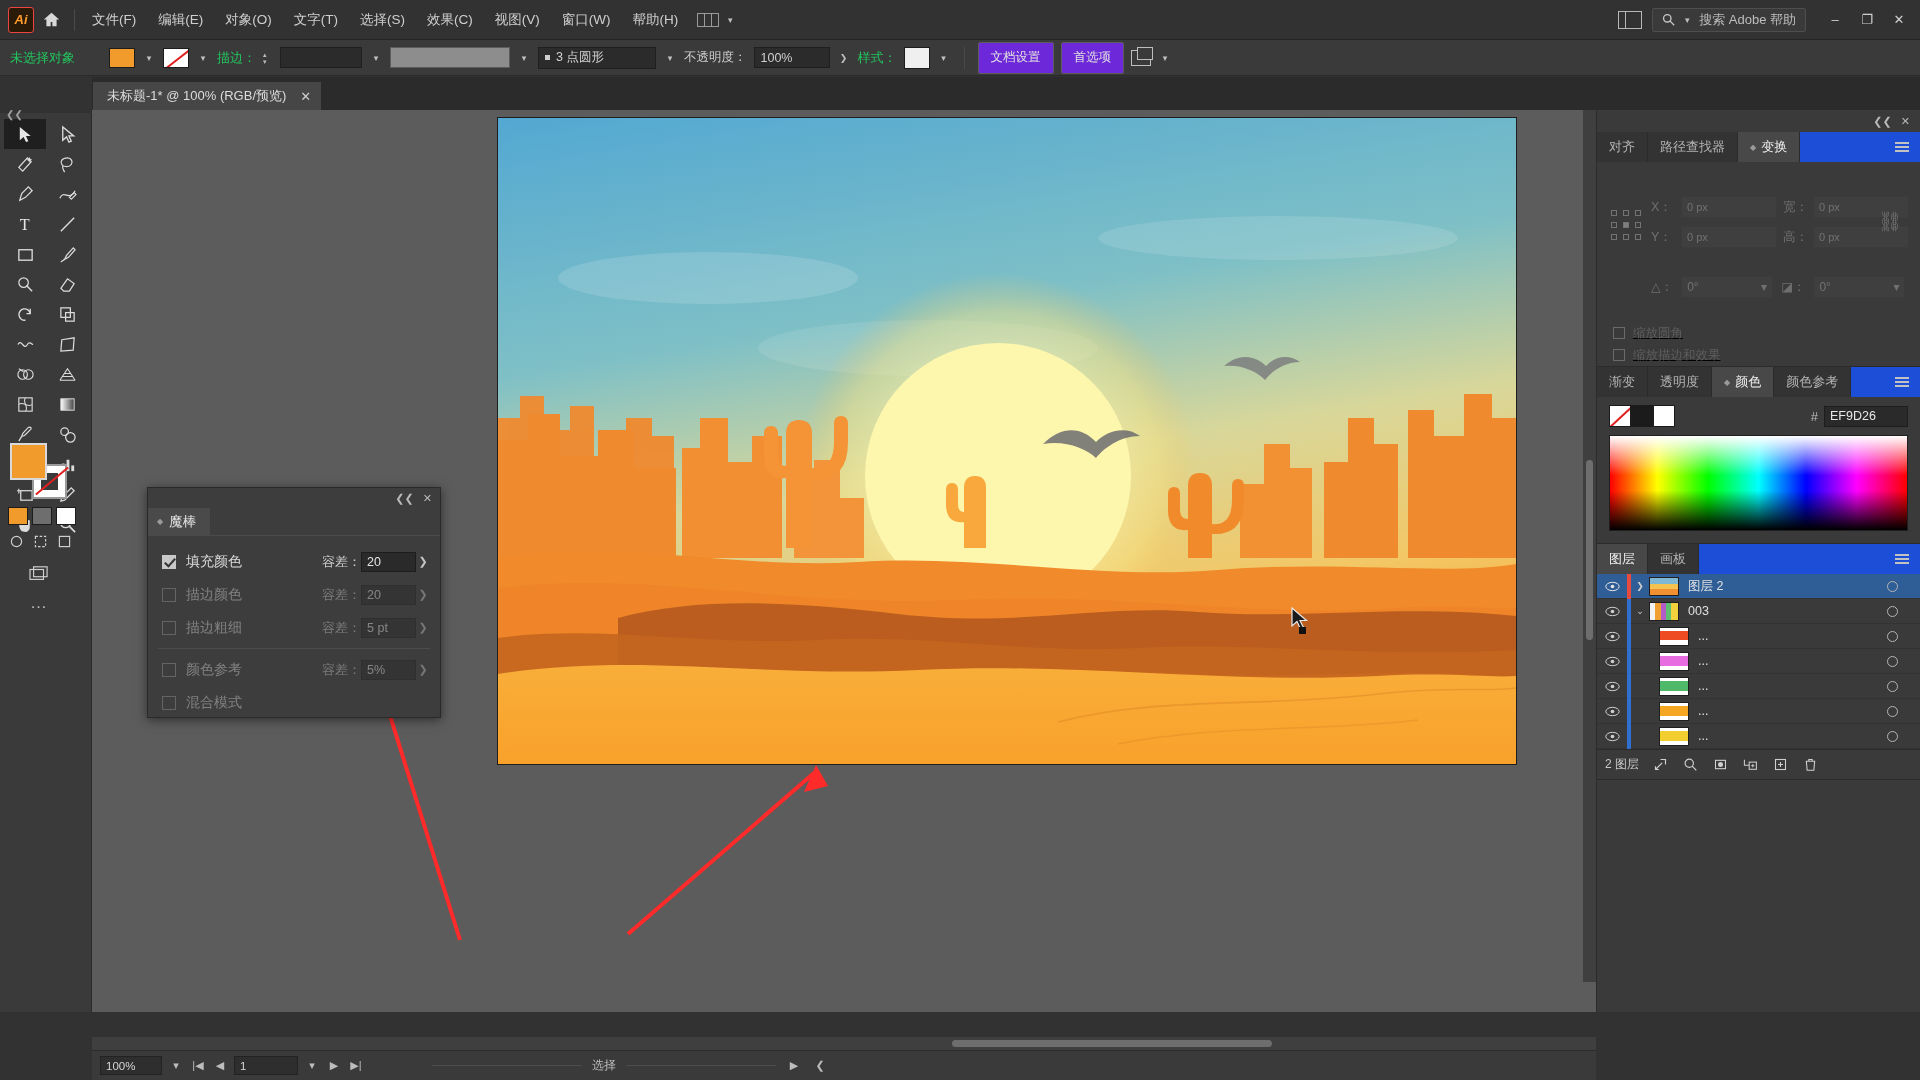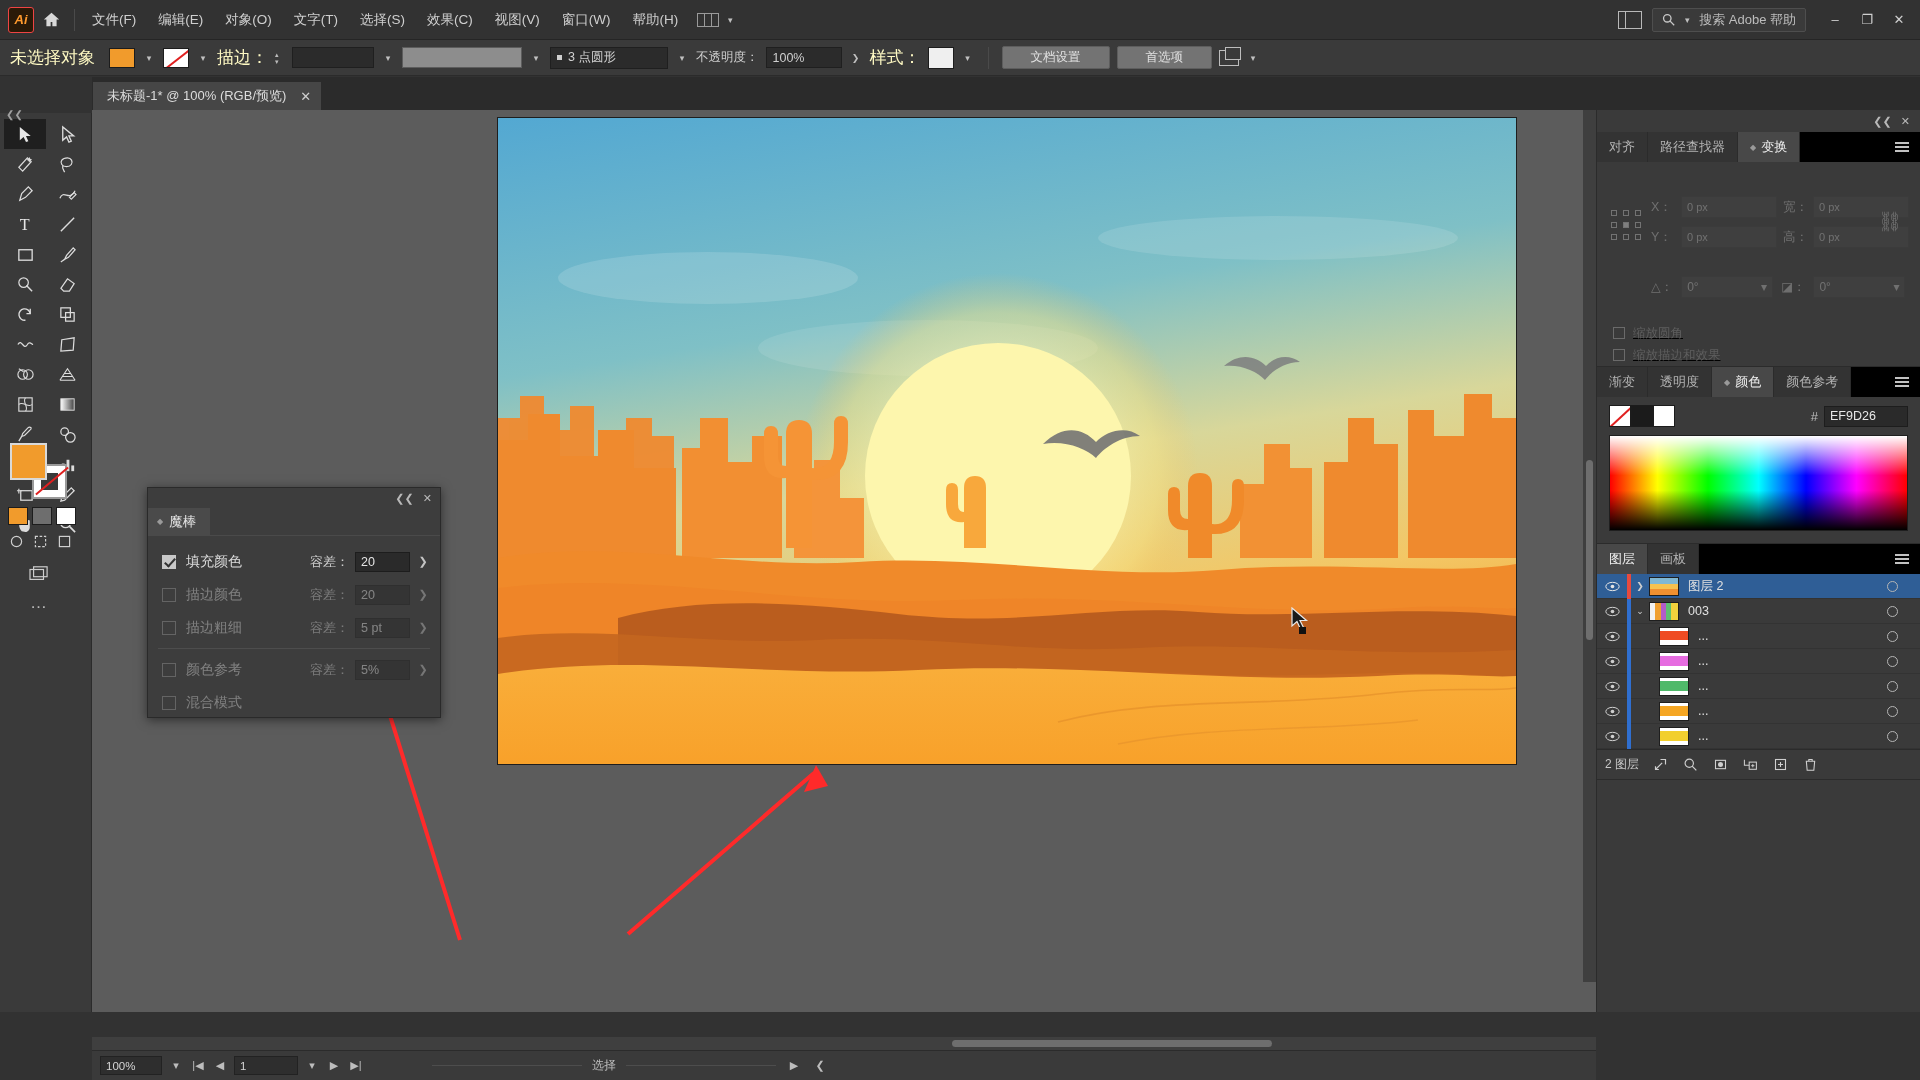--- a/index.html
+++ b/index.html
@@ -44,21 +44,21 @@
   }
   .win-btns { display:flex; align-items:center; gap:2px; margin-left:14px; }
   .win-btn { width:30px; height:30px; display:flex; align-items:center; justify-content:center; color:#d0d0d0; font-size:13px;}
 
   
   #controlbar {
     position:absolute; left:0; top:40px; width:1920px; height:36px;
     background:#3a3a3a; display:flex; align-items:center; gap:7px;
     padding:0 10px; border-bottom:1px solid #2b2b2b;
   }
-  .cb-label { color:#fef9c3; font-size:17px; white-space:nowrap; }
+  .cb-label { color:#22c55e; font-size:13px; white-space:nowrap; }
   .sw-btn {
     width:26px; height:20px; border:1px solid #1c1c1c; background:#f19b2c;
   }
   .sw-none {
     width:26px; height:20px; border:1px solid #1c1c1c; background:#fff;
     position:relative; overflow:hidden;
   }
   .sw-none::after {
     content:''; position:absolute; left:-4px; top:9px; width:36px; height:2px;
     background:#e02020; transform:rotate(-38deg);
@@ -75,21 +75,21 @@
   .cb-field.wide { width:82px; }
   .cb-gray { height:21px; width:120px; background:#8d8d8d; border:1px solid #5c5c5c;}
   .cb-profile {
     height:22px; width:118px; background:#2b2b2b; border:1px solid #1f1f1f;
     display:flex; align-items:center; gap:6px; padding:0 6px; color:#d2d2d2; font-size:12.5px;
   }
   .dot-sq { width:5px; height:5px; background:#cfcfcf; }
   .cb-opacity { color:#cfcfcf; font-size:12.5px; }
   .sw-white { width:26px; height:22px; background:#efefef; border:1px solid #1c1c1c; }
   .cb-button {
-    height:23px; padding:0 28px; background:#737373; border:1px solid #5d5d5d;
+    height:32px; padding:0 12px; background:#6d28d9; border:1px solid #5d5d5d;
     color:#e0e0e0; font-size:12.5px; display:flex; align-items:center; border-radius:2px;
   }
   .arrange-ico { width:20px; height:16px; border:1px solid #bdbdbd; position:relative;}
   .arrange-ico::after{content:'';position:absolute;left:5px;top:-4px;width:14px;height:11px;border:1px solid #bdbdbd;background:#3a3a3a;}
 
   
   #tabbar {
     position:absolute; left:92px; top:77px; width:1828px; height:33px;
     background:#2b2b2b; display:flex; align-items:flex-end;
   }
@@ -160,38 +160,38 @@
   .mw-body { padding:9px 0 0 0; }
   .mw-row { display:flex; align-items:center; height:33px; padding:0 10px 0 14px; }
   .mw-row.dim { opacity:.42; }
   .mw-cb { width:14px; height:14px; border:1px solid #9b9b9b; background:#3d3d3d; margin-right:10px; position:relative; flex:none;}
   .mw-cb.on { background:#c8c8c8; border-color:#c8c8c8; }
   .mw-cb.on::after {
     content:''; position:absolute; left:4px; top:0px; width:4px; height:9px;
     border:solid #333; border-width:0 2px 2px 0; transform:rotate(42deg);
   }
   .mw-name { color:#dcdcdc; font-size:14px; }
-  .mw-tol { margin-left:auto; display:flex; align-items:center; gap:6px;}
+  .mw-tol { margin-left:auto; display:flex; align-items:center; }
   .mw-tol-lbl { color:#cfcfcf; font-size:13px; }
   .mw-input {
     width:55px; height:20px; background:#2a2a2a; border:1px solid #1d1d1d;
     color:#e4e4e4; font-size:12.5px; display:flex; align-items:center; padding-left:5px;
   }
   .mw-arrow { color:#c5c5c5; font-size:11px; width:14px; text-align:center;}
   .mw-div { height:1px; background:#4d4d4d; margin:4px 10px 4px 10px; }
 
   
   #dock {
     position:absolute; right:0; top:110px; width:324px; height:902px;
     background:#3a3a3a; border-left:1px solid #2b2b2b;
   }
   .pnl { border-bottom:1px solid #2b2b2b; }
   .pnl-top { height:22px; display:flex; align-items:center; justify-content:flex-end; gap:9px; padding-right:10px;}
   .pnl-topicon { color:#b9b9b9; font-size:11px; }
-  .pnl-tabs { height:30px; display:flex; align-items:stretch; background:#000000; position:relative;}
+  .pnl-tabs { height:30px; display:flex; align-items:stretch; background:#1d4ed8; position:relative;}
   .ptab {
     display:flex; align-items:center; gap:5px; padding:0 12px; color:#b4b4b4; font-size:13px;
     background:#333; border-right:1px solid #2b2b2b;
   }
   .ptab.active { background:#484848; color:#f0f0f0; }
   .ptab .grip { color:#9a9a9a; font-size:8px; }
   .pnl-menu { margin-left:auto; display:flex; align-items:center; padding:0 11px; color:#c2c2c2;}
   .pnl-menu span { display:block; width:14px; height:2px; background:#c2c2c2; box-shadow:0 -4px 0 #c2c2c2, 0 4px 0 #c2c2c2;}
 
   

